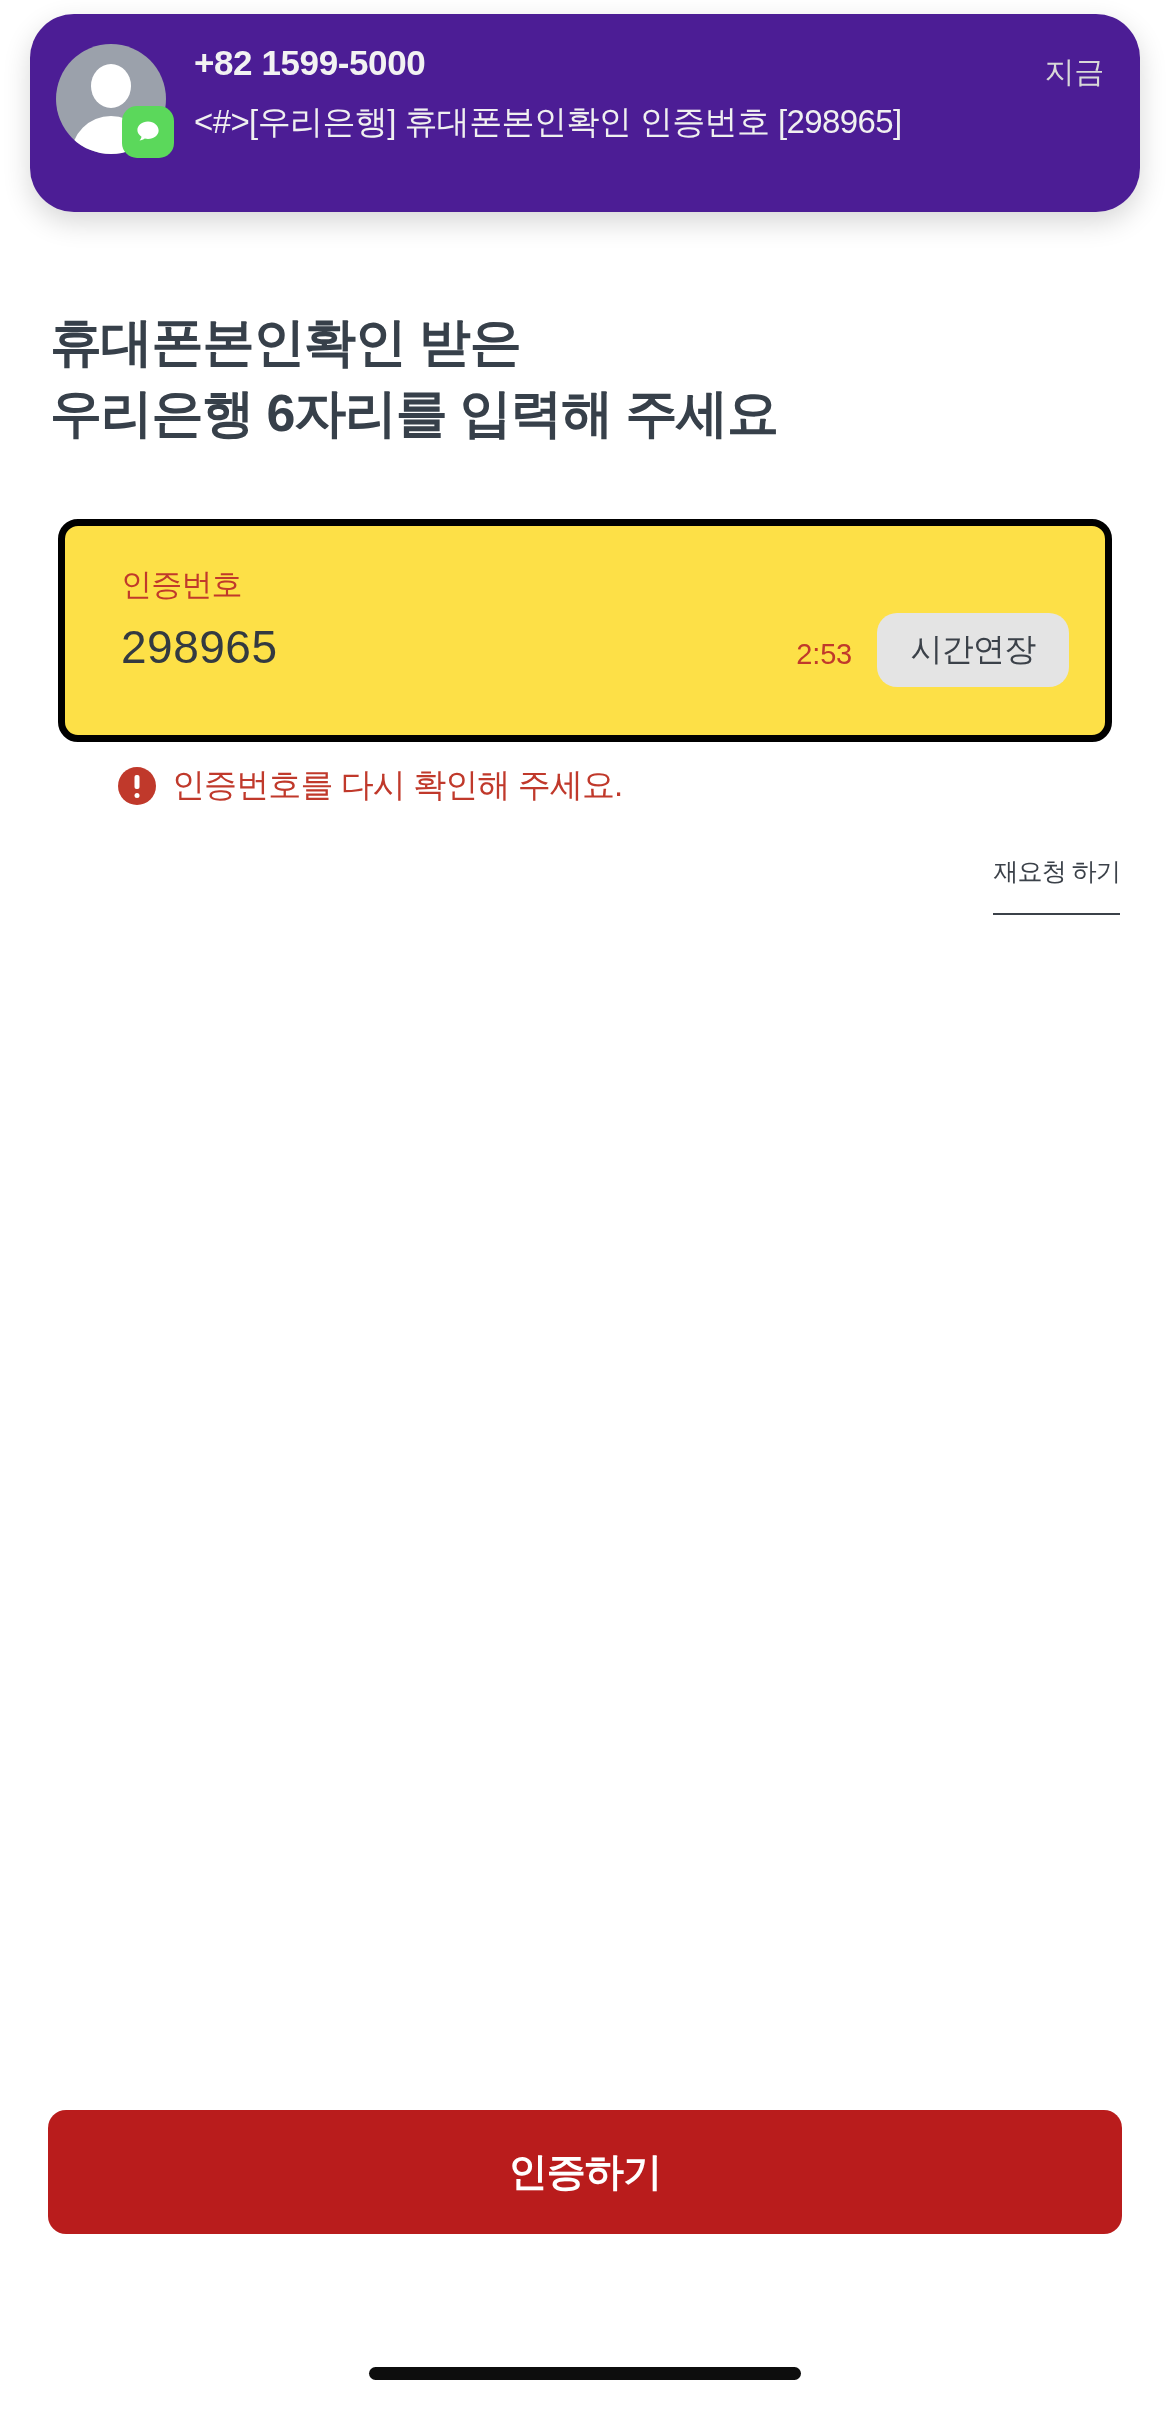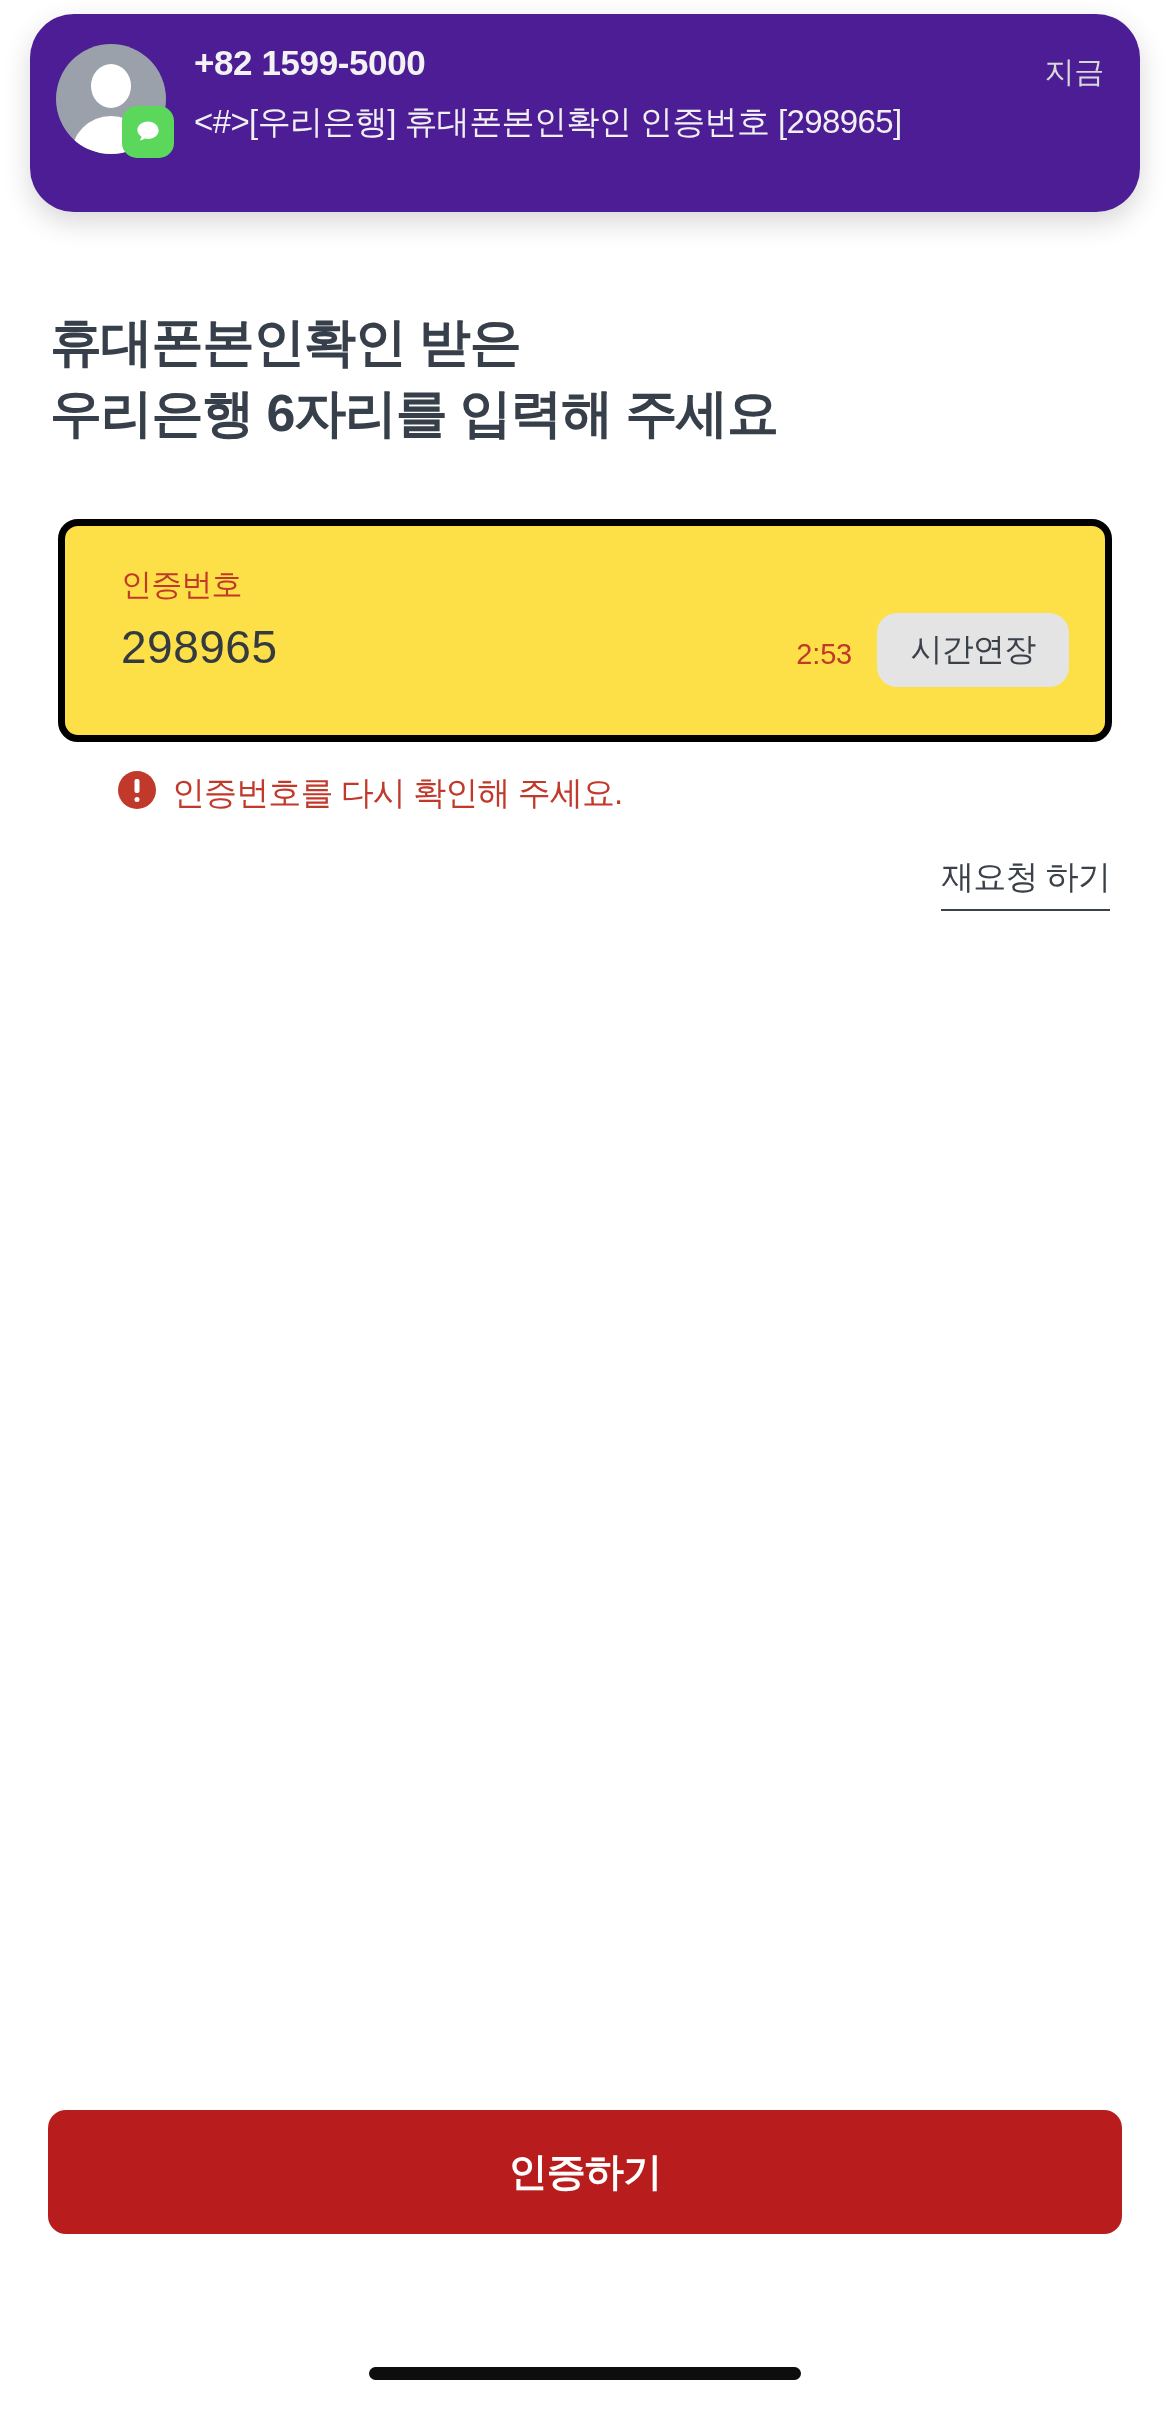--- a/index.html
+++ b/index.html
@@ -228,33 +228,32 @@
     width: 5px;
     height: 5px;
     border-radius: 50%;
     background: #ffffff;
   }
   .error-text {
     color: #c0392b;
     font-size: 33px;
     font-weight: 400;
     letter-spacing: -0.9px;
-    margin-top: 8px;
   }
 
   
   .resend {
     position: absolute;
     top: 855px;
-    right: 60px;
+    right: 50px;
     color: #3b4149;
-    font-size: 33px;
+    font-size: 25px;
     font-weight: 400;
     letter-spacing: -0.9px;
-    padding-bottom: 9px;
+    padding-bottom: 25px;
     border-bottom: 2px solid #3b4149;
     cursor: pointer;
   }
 
   
   .submit-btn {
     position: absolute;
     left: 48px;
     bottom: 178px;
     width: 1074px;

